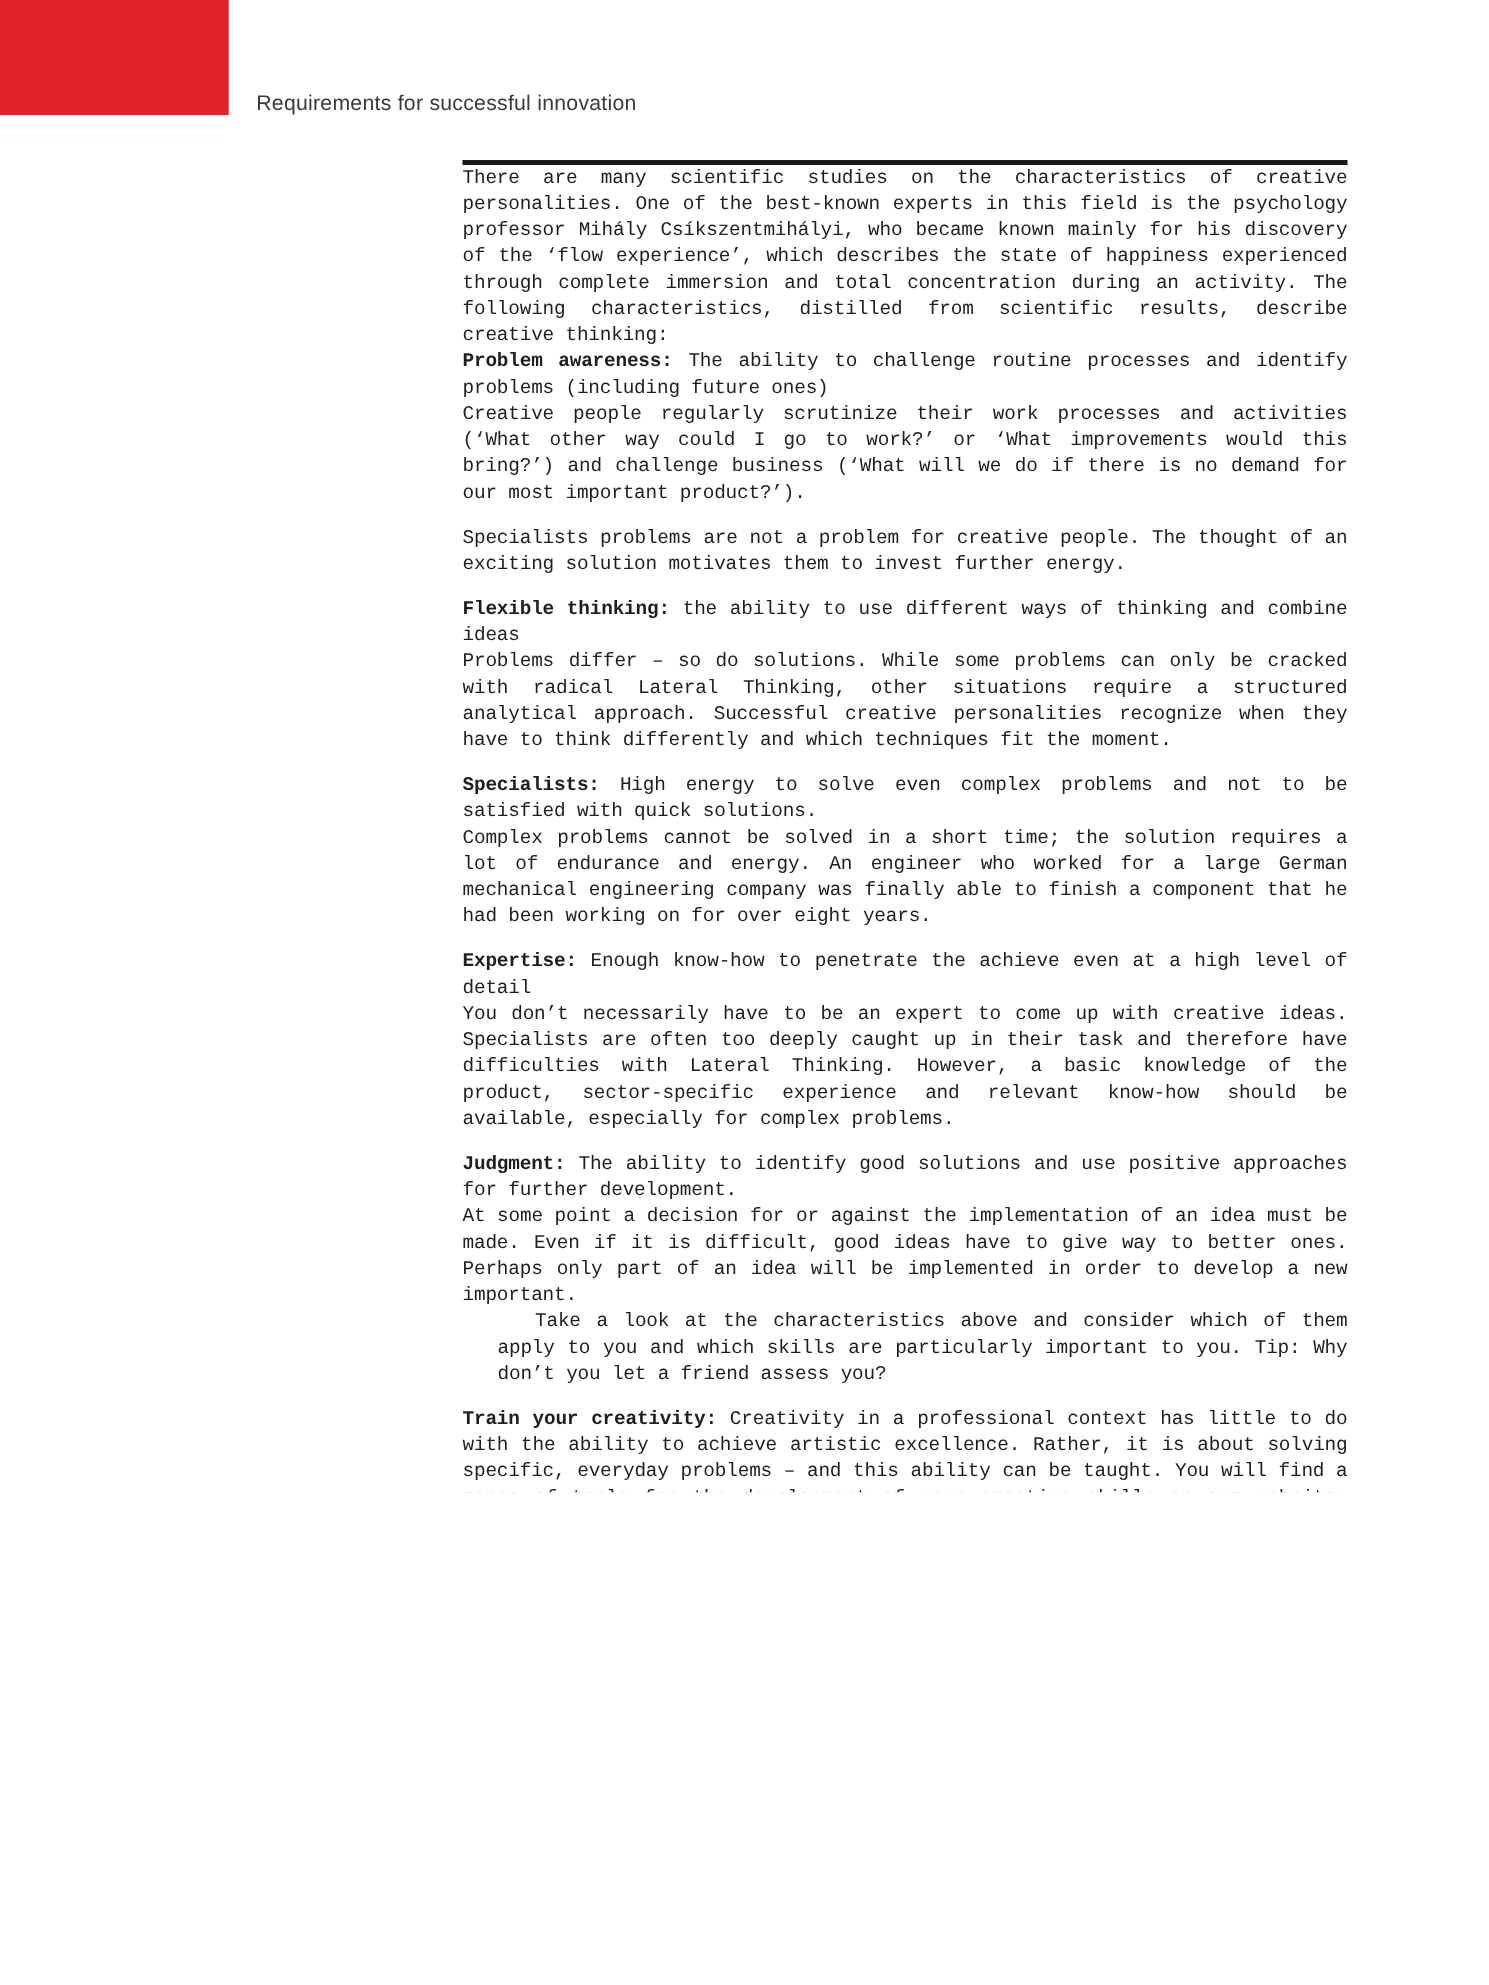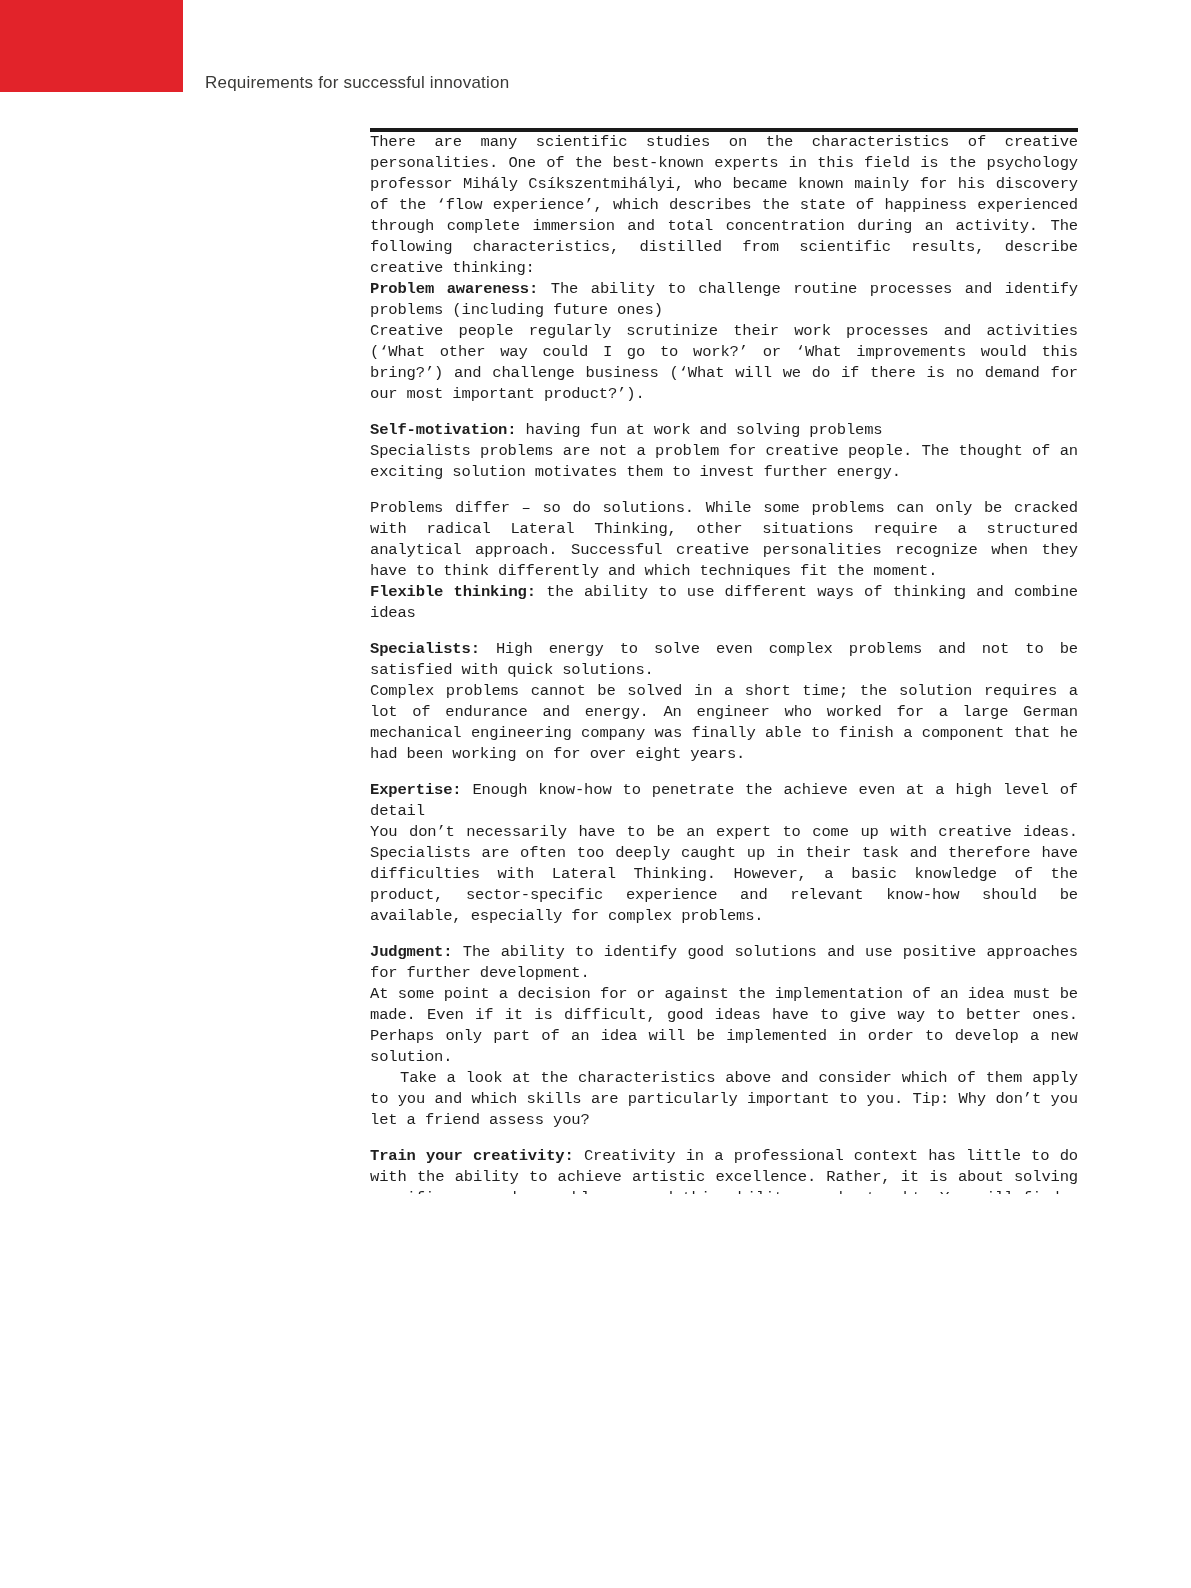--- a/index.html
+++ b/index.html
@@ -65,20 +65,21 @@
     margin-bottom: 15px;
   }
   .block:last-of-type {
     margin-bottom: 0;
   }
   .para .lead {
     font-weight: bold;
   }
   .para.indent {
     text-indent: 30px;
+    margin-left: 28px;
   }
   .page-number {
     position: absolute;
     left: 124px;
     top: 1502px;
     font-family: "DejaVu Serif", serif;
     font-size: 16px;
     color: #4d7c0f;
   }
 </style>
@@ -96,42 +97,41 @@
 
 
     <p class="para block">There are many scientific studies on the characteristics of creative personalities. One of the best-known experts in this field is the psychology professor Mihály Csíkszentmihályi, who became known mainly for his discovery of the ‘flow experience’, which describes the state of happiness experienced through complete immersion and total concentration during an activity. The following characteristics, distilled from scientific results, describe creative thinking:</p>
 
     <div class="block">
       <p class="para"><span class="lead">Problem awareness:</span><span> The ability to challenge routine processes and identify problems (including future ones)</span></p>
       <p class="para">Creative people regularly scrutinize their work processes and activities (‘What other way could I go to work?’ or ‘What improvements would this bring?’) and challenge business (‘What will we do if there is no demand for our most important product?’).</p>
     </div>
 
     <div class="block">
-      <p class="para"><span class="lead">Self-motivation:</span><span> having fun at work and solving problems</span></p>
       <p class="para">Specialists problems are not a problem for creative people. The thought of an exciting solution motivates them to invest further energy.</p>
     </div>
 
     <div class="block">
+      <p class="para"><span class="lead">Flexible thinking:</span><span> the ability to use different ways of thinking and combine ideas</span></p>
       <p class="para">Problems differ – so do solutions. While some problems can only be cracked with radical Lateral Thinking, other situations require a structured analytical approach. Successful creative personalities recognize when they have to think differently and which techniques fit the moment.</p>
-      <p class="para"><span class="lead">Flexible thinking:</span><span> the ability to use different ways of thinking and combine ideas</span></p>
     </div>
 
     <div class="block">
       <p class="para"><span class="lead">Specialists:</span><span> High energy to solve even complex problems and not to be satisfied with quick solutions.</span></p>
       <p class="para">Complex problems cannot be solved in a short time; the solution requires a lot of endurance and energy. An engineer who worked for a large German mechanical engineering company was finally able to finish a component that he had been working on for over eight years.</p>
     </div>
 
     <div class="block">
       <p class="para"><span class="lead">Expertise:</span><span> Enough know-how to penetrate the achieve even at a high level of detail</span></p>
       <p class="para">You don’t necessarily have to be an expert to come up with creative ideas. Specialists are often too deeply caught up in their task and therefore have difficulties with Lateral Thinking. However, a basic knowledge of the product, sector-specific experience and relevant know-how should be available, especially for complex problems.</p>
     </div>
 
     <div class="block">
       <p class="para"><span class="lead">Judgment:</span><span> The ability to identify good solutions and use positive approaches for further development.</span></p>
-      <p class="para">At some point a decision for or against the implementation of an idea must be made. Even if it is difficult, good ideas have to give way to better ones. Perhaps only part of an idea will be implemented in order to develop a new solution.</p>
+      <p class="para">At some point a decision for or against the implementation of an idea must be made. Even if it is difficult, good ideas have to give way to better ones. Perhaps only part of an idea will be implemented in order to develop a new important.</p>
       <p class="para indent">Take a look at the characteristics above and consider which of them apply to you and which skills are particularly important to you. Tip: Why don’t you let a friend assess you?</p>
     </div>
 
     <div class="block">
       <p class="para"><span class="lead">Train your creativity:</span><span> Creativity in a professional context has little to do with the ability to achieve artistic excellence. Rather, it is about solving specific, everyday problems – and this ability can be taught. You will find a range of tools for the development of your creative skills on our website: www.verrocchio-institute.com.</span></p>
     </div>
 
     <div class="rule rule-bottom"></div>
   </div>
 

